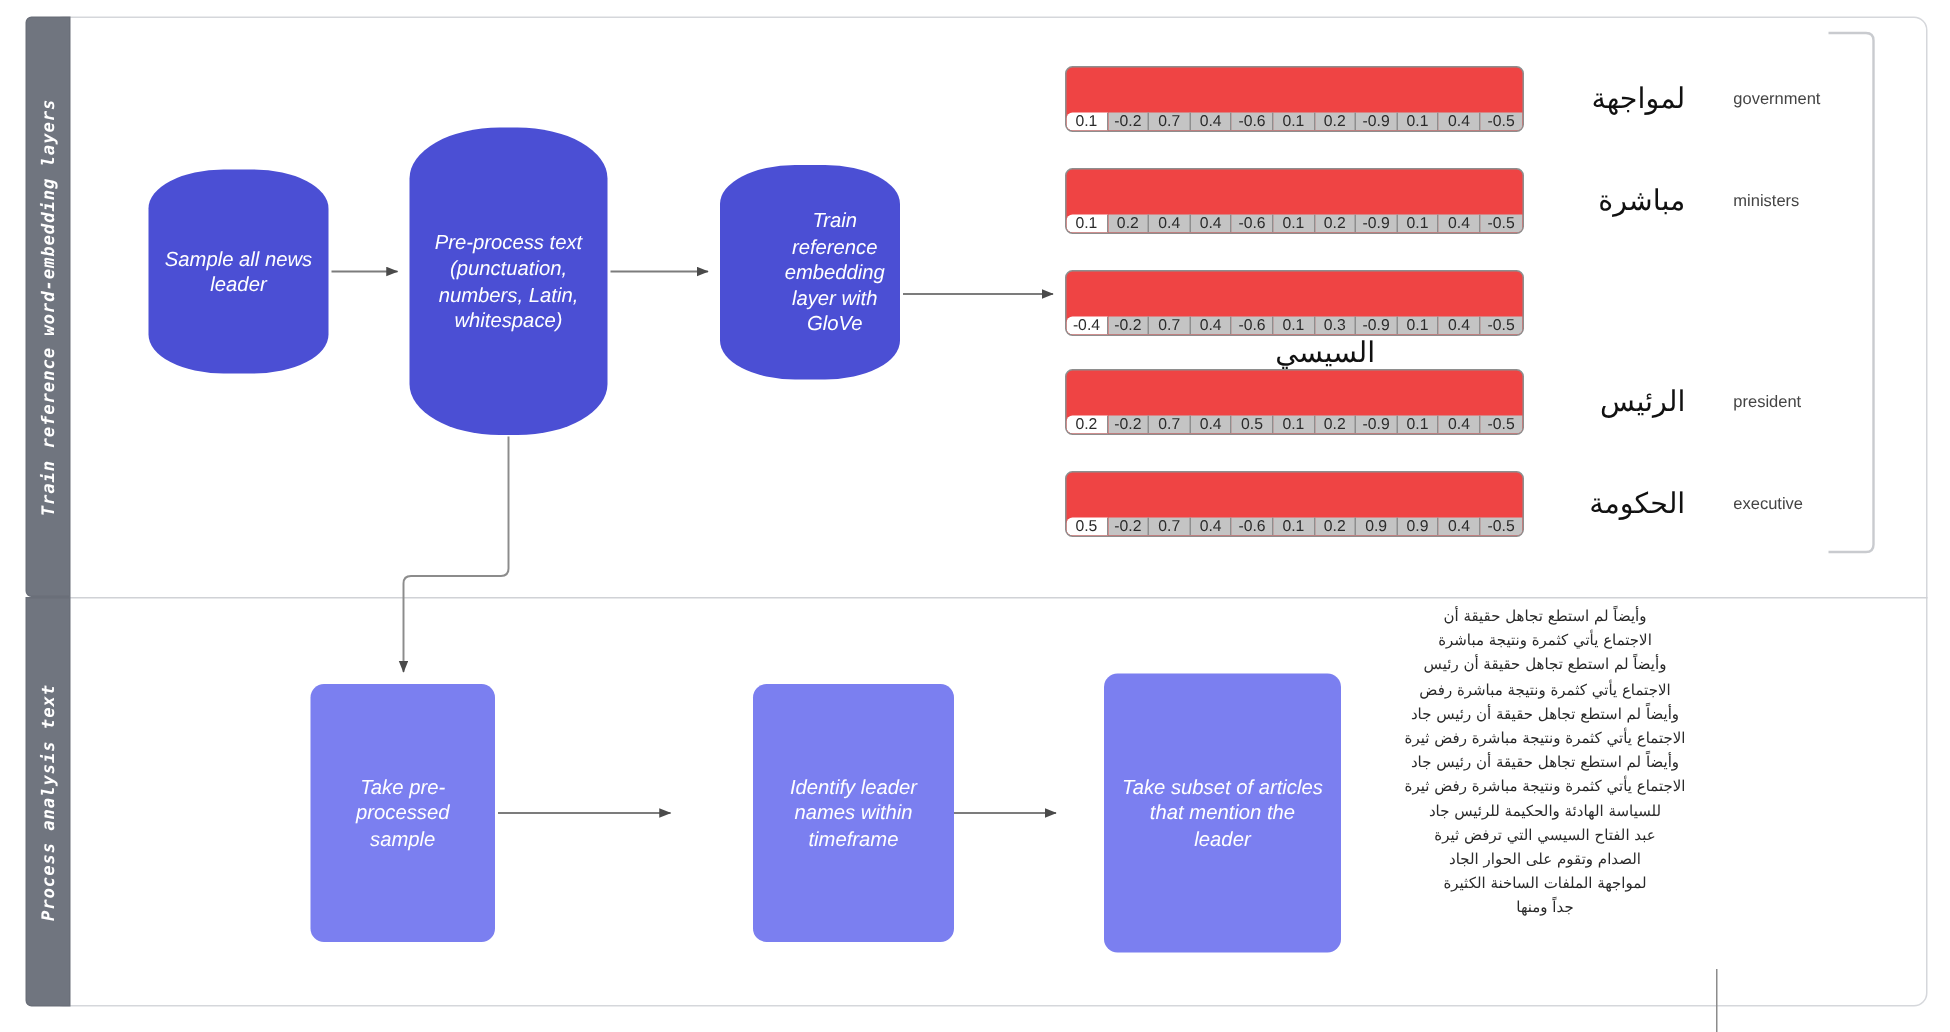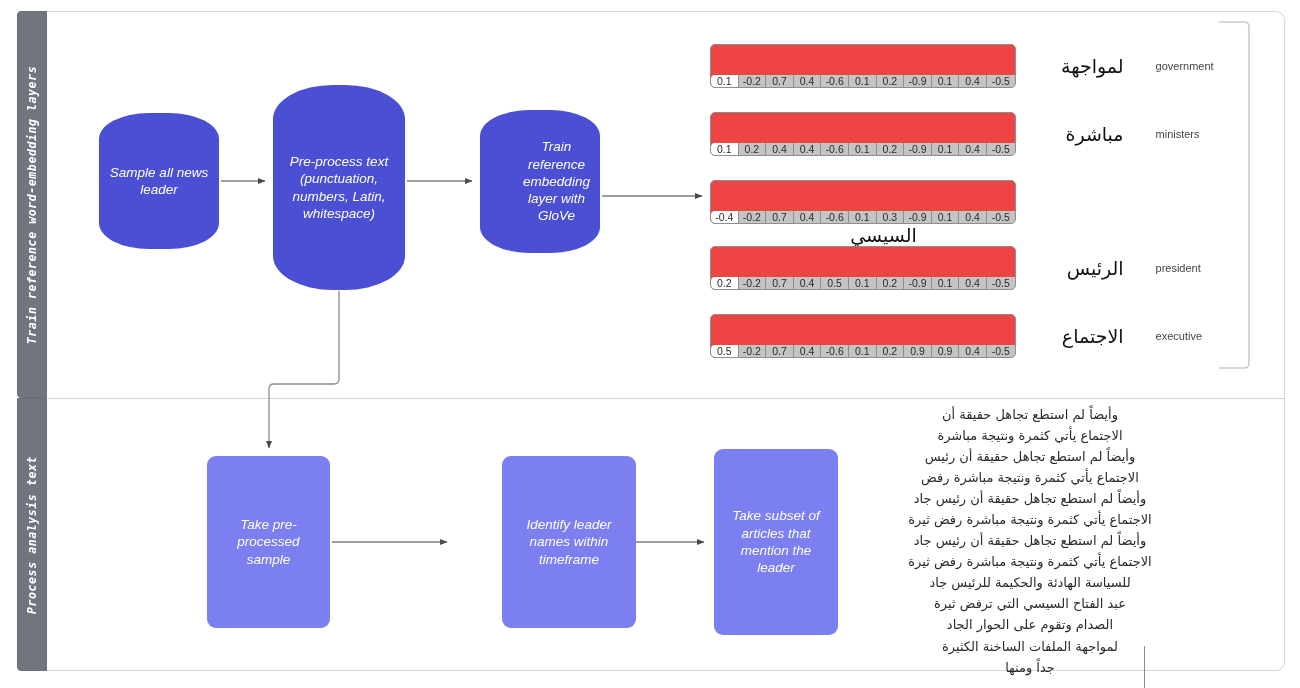--- a/index.html
+++ b/index.html
@@ -48,21 +48,21 @@
   .node-rect{
     background:#7b7ff0;border-radius:9px;font-size:13.5px;padding:6px 12px;
   }
 
   #n-sample{left:99px;top:113px;width:120px;height:136px;}
   #n-preproc{left:273px;top:85px;width:132px;height:205px;border-radius:60px / 34px;}
   #n-train{left:480px;top:110px;width:120px;height:143px;padding-left:43px;}
 
   #p-take{left:207px;top:456px;width:123px;height:172px;}
   #p-identify{left:455px;top:456px;width:134px;height:172px;margin-left:47px;}
-  #p-subset{left:714px;top:449px;width:124px;height:186px;}
+  #p-subset{left:736px;top:449px;width:158px;height:186px;}
 
   
   svg.wires{position:absolute;left:0;top:0;width:1300px;height:688px;overflow:visible;}
 
   
   .vec-row{position:absolute;display:flex;align-items:center;}
   .vec{
     display:flex;align-items:flex-end;height:44px;
     border:1px solid #8e8e8e;border-radius:5px;background:#ef4444;
     box-sizing:border-box;overflow:hidden;
@@ -89,21 +89,21 @@
   #v1{left:710px;top:112px;}
   #v2{left:710px;top:180px;flex-direction:column;}
   #v3{left:710px;top:246px;}
   #v4{left:710px;top:314px;}
 
   
   .arabic-blob{
     position:absolute;left:880px;top:404px;width:300px;
     direction:rtl;text-align:center;
     font-family:"DejaVu Sans","Liberation Sans",sans-serif;
-    font-size:13px;line-height:1.62;color:#2a2a2a;letter-spacing:.4px;
+    font-size:10px;line-height:1.62;color:#2a2a2a;letter-spacing:.4px;
     white-space:pre-wrap;
   }
   .blob-stem{
     position:absolute;left:1144px;top:646px;width:0;height:42px;
     border-left:1.5px solid #8c8c8c;
   }
 </style>
 </head>
 <body>
 
@@ -236,21 +236,21 @@
         <div class="cell">0.7</div>
         <div class="cell">0.4</div>
         <div class="cell">-0.6</div>
         <div class="cell">0.1</div>
         <div class="cell">0.2</div>
         <div class="cell">0.9</div>
         <div class="cell">0.9</div>
         <div class="cell">0.4</div>
         <div class="cell">-0.5</div>
       </div>
-    <div class="ar-word">الاجتماع</div>
+    <div class="ar-word">الحكومة</div>
     <div class="en-word">executive</div>
   </div>
 
   <div class="arabic-blob">وأيضاً لم استطع تجاهل حقيقة أن
 الاجتماع يأتي كثمرة ونتيجة مباشرة
 وأيضاً لم استطع تجاهل حقيقة أن رئيس
 الاجتماع يأتي كثمرة ونتيجة مباشرة رفض
 وأيضاً لم استطع تجاهل حقيقة أن رئيس جاد
 الاجتماع يأتي كثمرة ونتيجة مباشرة رفض ثيرة
 وأيضاً لم استطع تجاهل حقيقة أن رئيس جاد

